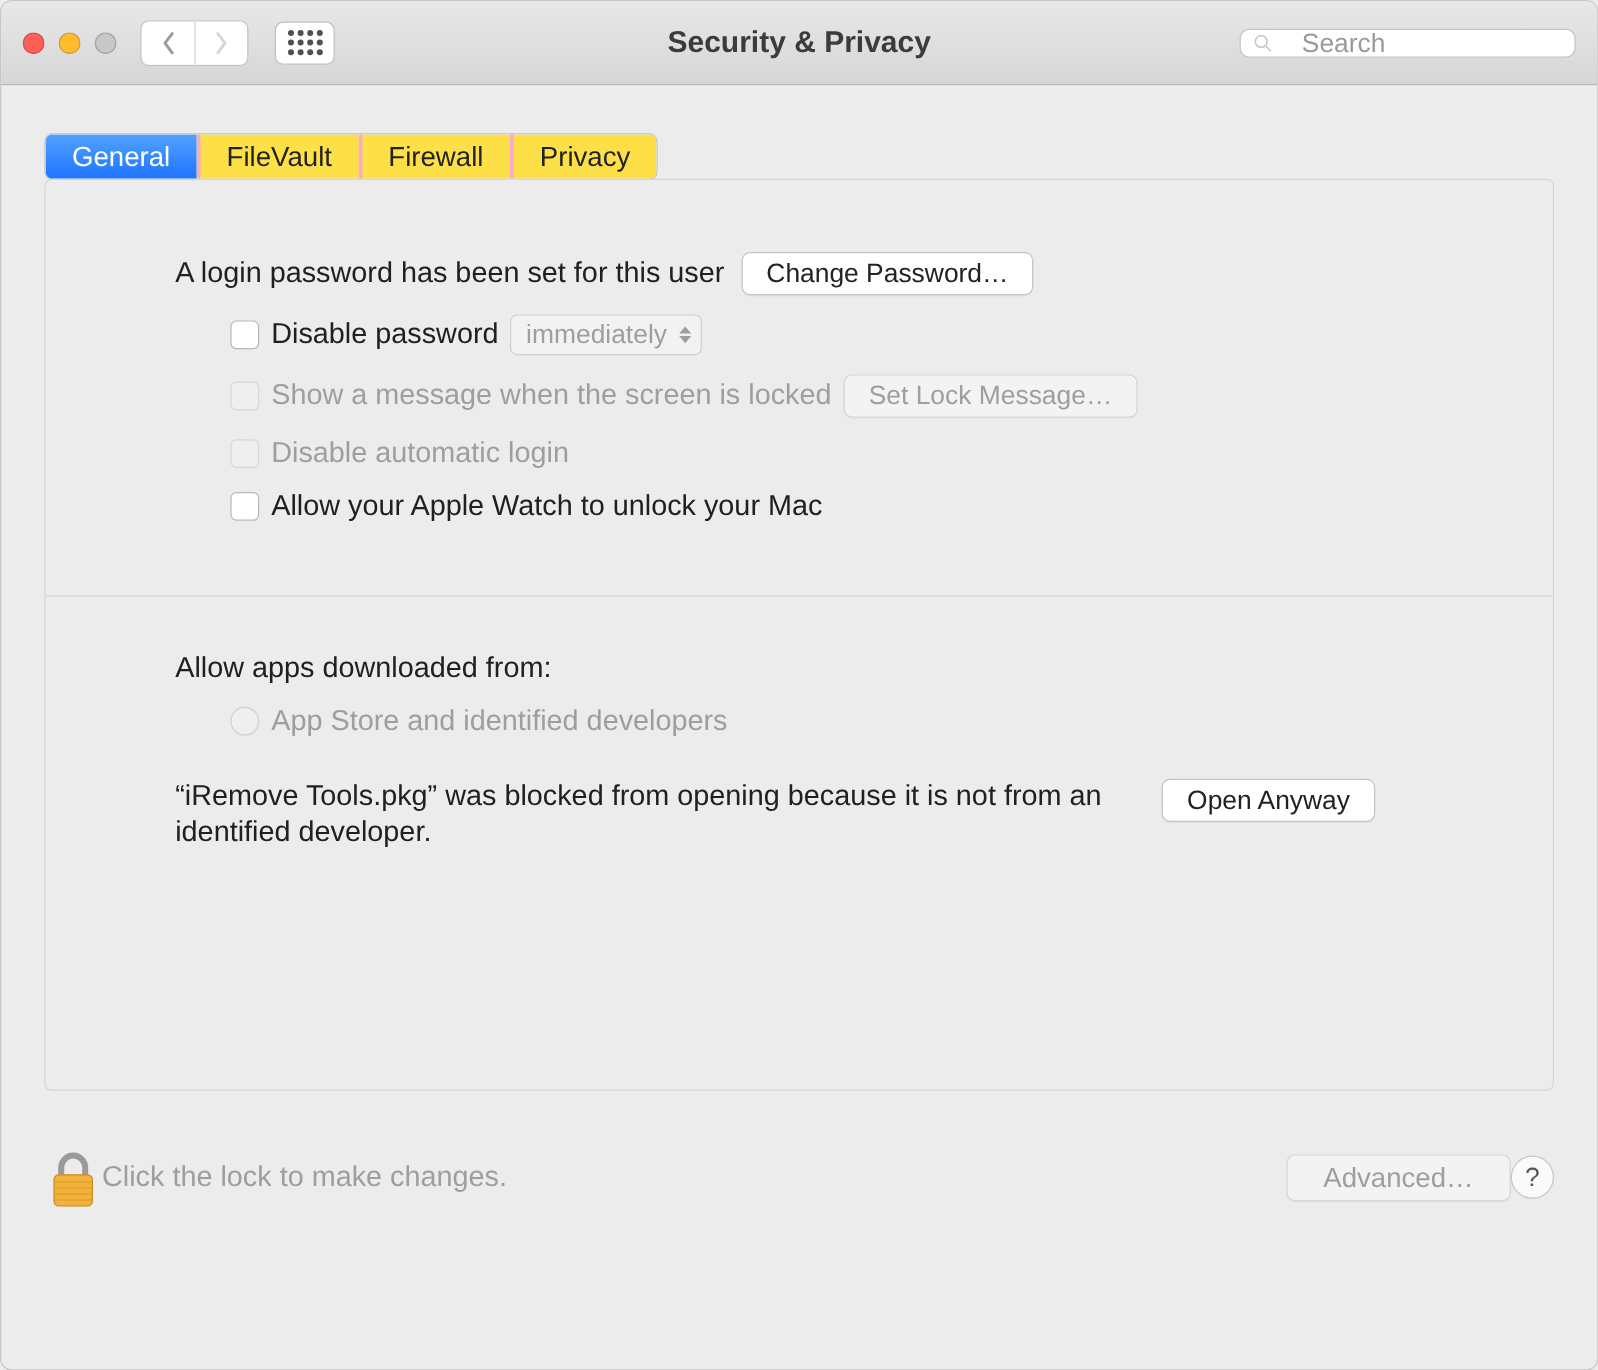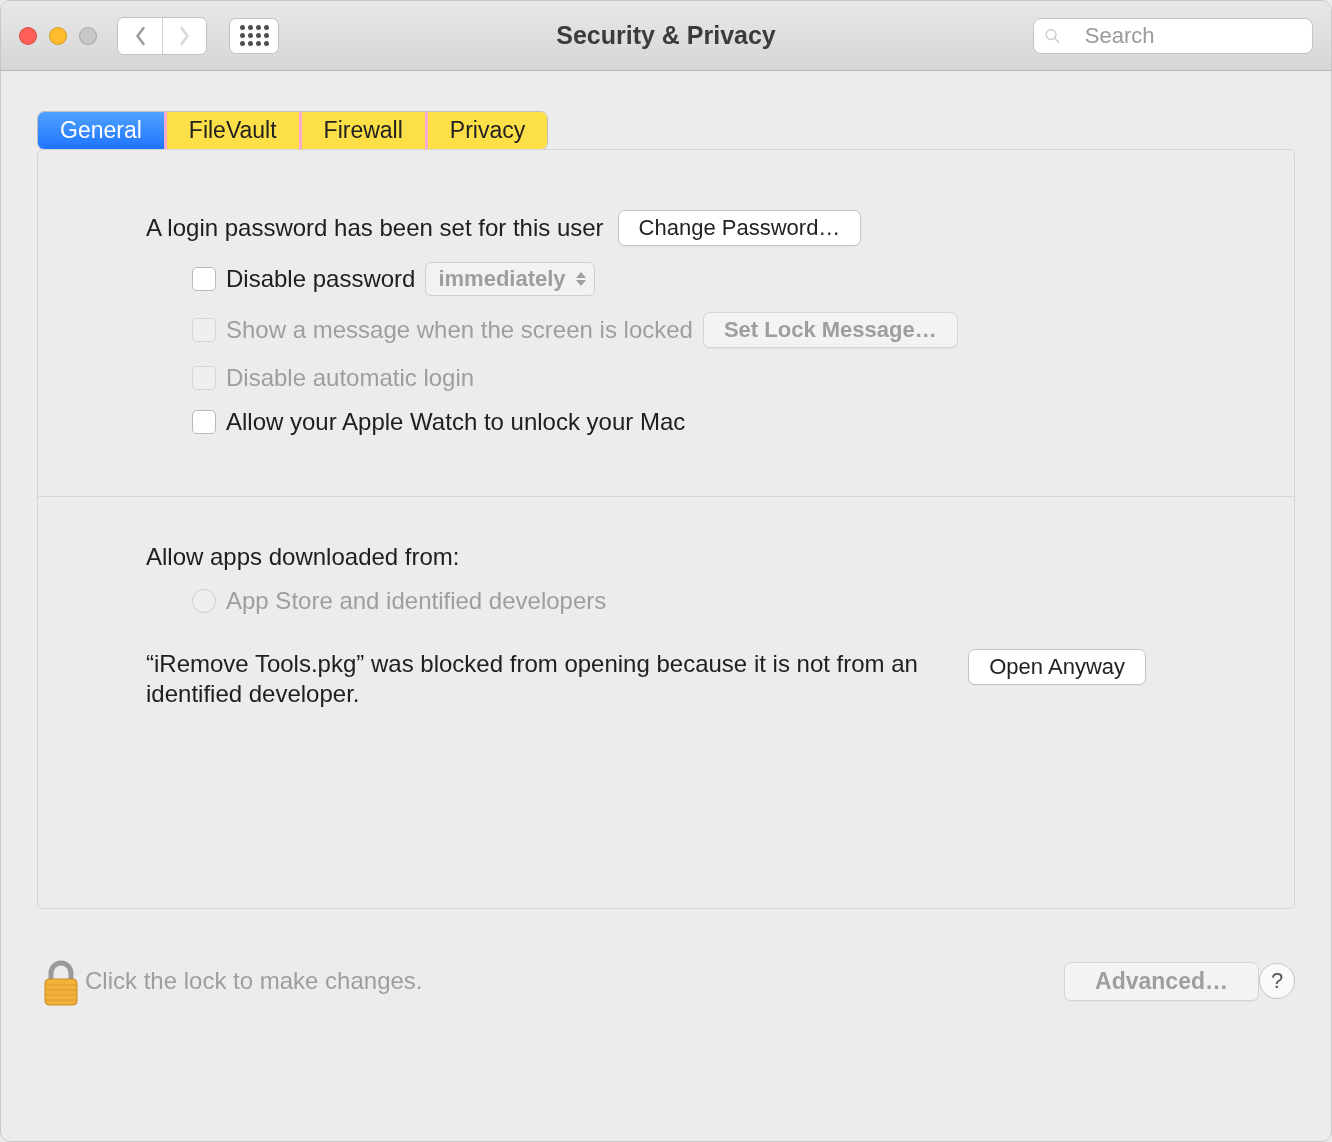--- a/index.html
+++ b/index.html
@@ -32,21 +32,21 @@
   .nav-group { display: inline-flex; background: #fdfdfd; border: 1px solid #c1c1c1; border-radius: 7px; overflow: hidden; }
   .nav-btn { width: 44px; height: 36px; display:flex; align-items:center; justify-content:center; background:#fff; }
   .nav-btn + .nav-btn { border-left: 1px solid #d3d3d3; }
   .nav-btn svg { width: 13px; height: 20px; opacity: .55; }
   .grid-btn { width: 50px; height: 36px; border: 1px solid #c1c1c1; border-radius: 7px; background:#fff; display:flex; align-items:center; justify-content:center; margin-left: 10px;}
   .grid-btn .dots { display:grid; grid-template-columns: repeat(4,5px); grid-auto-rows:5px; gap:3px;}
   .grid-btn .dots span { width:5px; height:5px; background:#505050; border-radius:50%; display:block;}
   .title { position:absolute; left:0; right:0; text-align:center; font-weight:600; font-size: 25px; color:#3b3b3b; pointer-events:none;}
   .search-wrap { margin-left:auto; }
   .search {
-    width: 280px; height: 36px; border:1px solid #c4c4c4; border-radius:8px;
+    width: 280px; height: 24px; border:1px solid #c4c4c4; border-radius:8px;
     background:#fff; display:flex; align-items:center; padding:0 10px; gap:24px;
   }
   .search svg { width:20px; height:20px; opacity:.45; }
   .search input { border:none; outline:none; font-size:22px; width:100%; background:transparent; color:#333;}
   .search input::placeholder { color:#9a9a9a; }
 
   .content { padding: 40px 36px 30px 36px; }
   .tabs { display:flex; justify-content:flex-start; margin-bottom: 0; }
   .tabbar { display:inline-flex; border:1px solid #bfbfbf; border-radius:7px; overflow:hidden; background:#fff;}
   .tab { padding: 5px 22px; font-size: 23px; border-left:3px solid #f9a8d4; background:#fde047; color:#222; }
@@ -61,21 +61,21 @@
     padding: 60px 60px 90px 60px;
     min-height: 760px;
     position:relative;
   }
   .row { display:flex; align-items:center; gap:14px; margin-bottom: 12px;}
   .row.main-line { margin-left: 48px; font-size:24px;}
   .btn {
     background:#fff; border:1px solid #c4c4c4; border-radius:7px;
     padding: 4px 20px; font-size:22px; color:#222; box-shadow: 0 1px 0 rgba(0,0,0,0.04);
   }
-  .btn.disabled, .disabled-el { color:#9e9e9e; border-color:#d5d5d5; background:#f3f3f3;font-weight:bold; }
+  .btn.disabled, .disabled-el { color:#9e9e9e; border-color:#d5d5d5; background:#f3f3f3; }
   .check-row { display:flex; align-items:center; gap:10px; margin-left: 94px; margin-top: 16px; font-size:24px;}
   .checkbox {
     width:24px; height:24px; border:1px solid #b8b8b8; border-radius:5px; background:#fff; flex:0 0 24px;
   }
   .checkbox.disabled { background:#efefef; border-color:#d6d6d6; }
   .select {
     border:1px solid #cfcfcf; background:#f2f2f2; border-radius:6px; padding:3px 28px 3px 12px;
     font-size:22px; color:#9e9e9e; position:relative; display:inline-flex; align-items:center;
   }
   .select .ud { position:absolute; right:8px; top:50%; transform:translateY(-50%); display:flex; flex-direction:column; gap:2px;}

